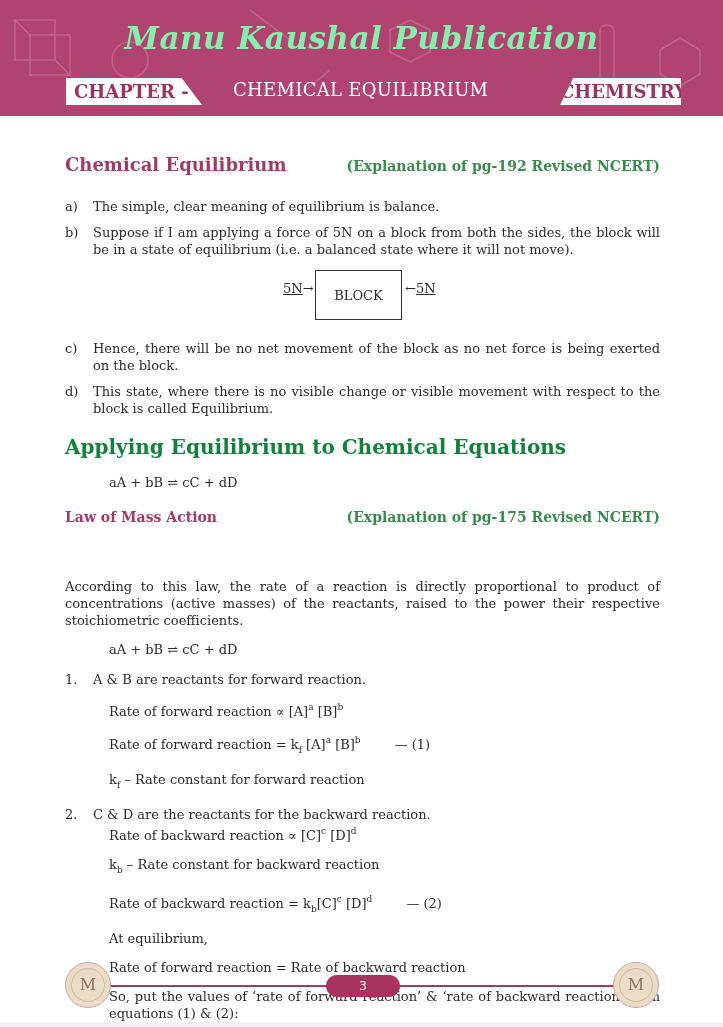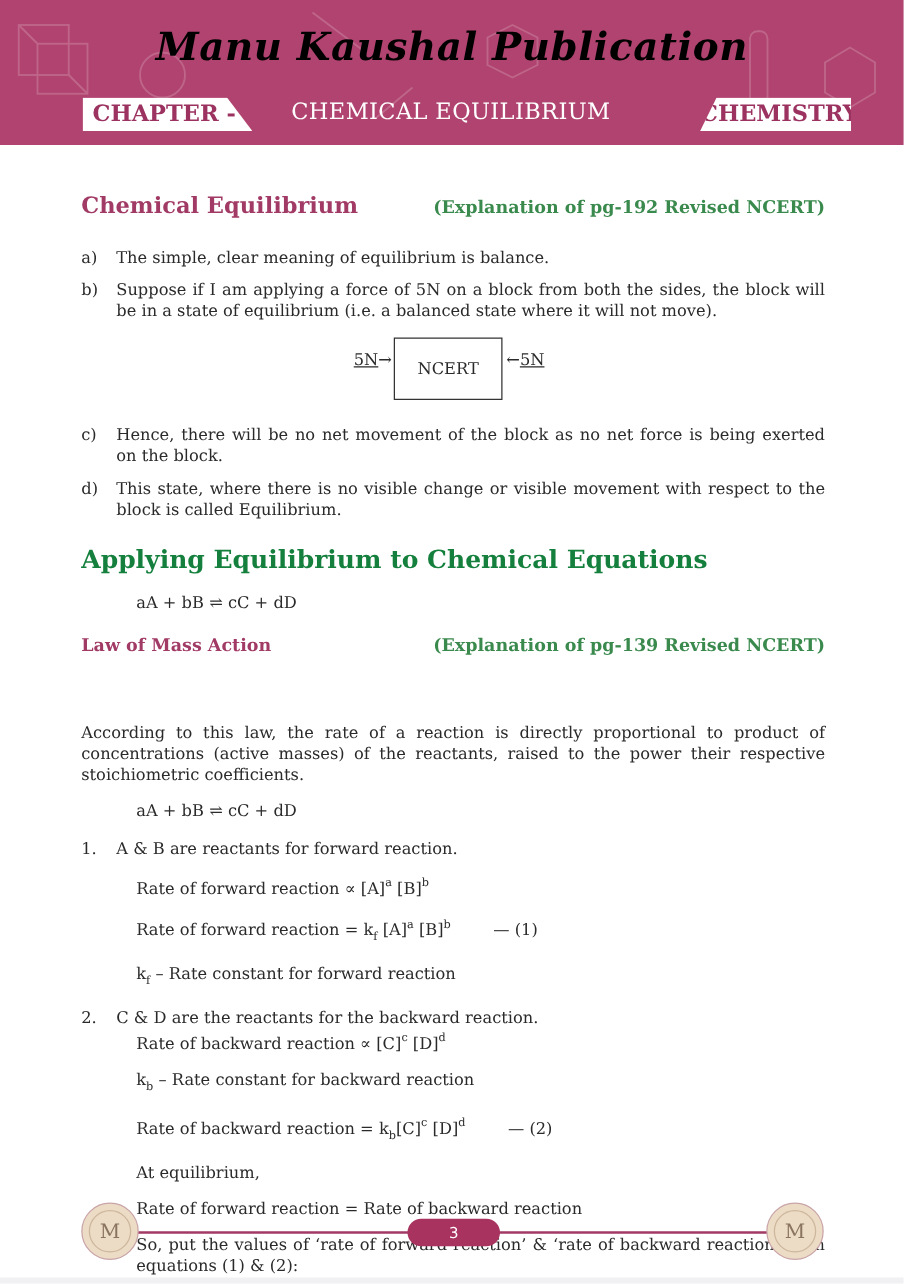--- a/index.html
+++ b/index.html
@@ -1,20 +1,20 @@
 <!DOCTYPE html>
 <html><head>
 <meta charset="utf-8">
 <style>
   html, body { margin: 0; padding: 0; }
   body { width: 723px; height: 1027px; background: #ffffff; position: relative; overflow: hidden;
          font-family: "DejaVu Serif", "Liberation Serif", serif; color: #2a2a2a; }
   .header { position: absolute; left: 0; top: 0; width: 723px; height: 116px; background: #b0436f; overflow: hidden; }
   .header .deco { position: absolute; inset: 0; opacity: 0.18; }
-  .brand { position: absolute; left: 0; right: 0; top: 20px; text-align: center; color: #000000;
+  .brand { position: absolute; left: 0; right: 0; top: 20px; text-align: center; color: #86efac;
            font-family: "DejaVu Serif", serif; font-style: italic; font-weight: bold; font-size: 31px; letter-spacing: 0.5px; }
   .badge { position: absolute; top: 78px; height: 27px; background: #ffffff; color: #9b3260;
            font-family: "DejaVu Serif", serif; font-weight: bold; font-size: 18px; line-height: 27px; }
   .badge.chapter { left: 66px; width: 136px; padding-left: 8px; box-sizing: border-box;
                    clip-path: polygon(0 0, 85% 0, 100% 100%, 0 100%); }
   .badge.subject { left: 560px; width: 121px; text-align: right; padding-right: 10px; box-sizing: border-box;
                    clip-path: polygon(11% 0, 100% 0, 100% 100%, 0 100%); }
   .chapter-title { position: absolute; left: 233px; top: 79px; color: #ffffff; font-size: 18px; letter-spacing: 0.3px;
                    font-family: "DejaVu Serif", serif; }
   .content { position: absolute; left: 65px; top: 156px; width: 595px; font-size: 13px; line-height: 17px; }
@@ -82,21 +82,21 @@
   </div>
   <div class="li">
     <span class="m">b)</span>
     <span class="t">Suppose if I am applying a force of 5N on a block from both the sides, the block will be in a state of equilibrium (i.e. a balanced state where it will not move).</span>
   </div>
 
   <div class="block-wrap">
     <div class="force" style="left:218px">
       <span class="lbl">5N</span><span>→</span>
     </div>
-    <div class="block">NCERT</div>
+    <div class="block">BLOCK</div>
     <div class="force" style="left:340px">
       <span>←</span><span class="lbl">5N</span>
     </div>
   </div>
 
   <div class="li">
     <span class="m">c)</span>
     <span class="t">Hence, there will be no net movement of the block as no net force is being exerted on the block.</span>
   </div>
   <div class="li">
@@ -105,21 +105,21 @@
   </div>
 
   <div style="height:22px"></div>
   <div class="h2">Applying Equilibrium to Chemical Equations</div>
   <div style="height:18px"></div>
   <div class="eq">aA + bB ⇌ cC + dD</div>
 
   <div style="height:18px"></div>
   <div class="h-row">
     <span class="h3">Law of Mass Action</span>
-    <span class="ref">(Explanation of pg-139 Revised NCERT)</span>
+    <span class="ref">(Explanation of pg-175 Revised NCERT)</span>
   </div>
   <div style="height:12px"></div>
   <div class="para">According to this law, the rate of a reaction is directly proportional to product of concentrations (active masses) of the reactants, raised to the power their respective stoichiometric coefficients.</div>
   <div style="height:12px"></div>
   <div class="eq">aA + bB ⇌ cC + dD</div>
 
   <div style="height:4px"></div>
   <div class="li">
     <span class="m">1.</span>
     <span class="t">A &amp; B are reactants for forward reaction.</span>

